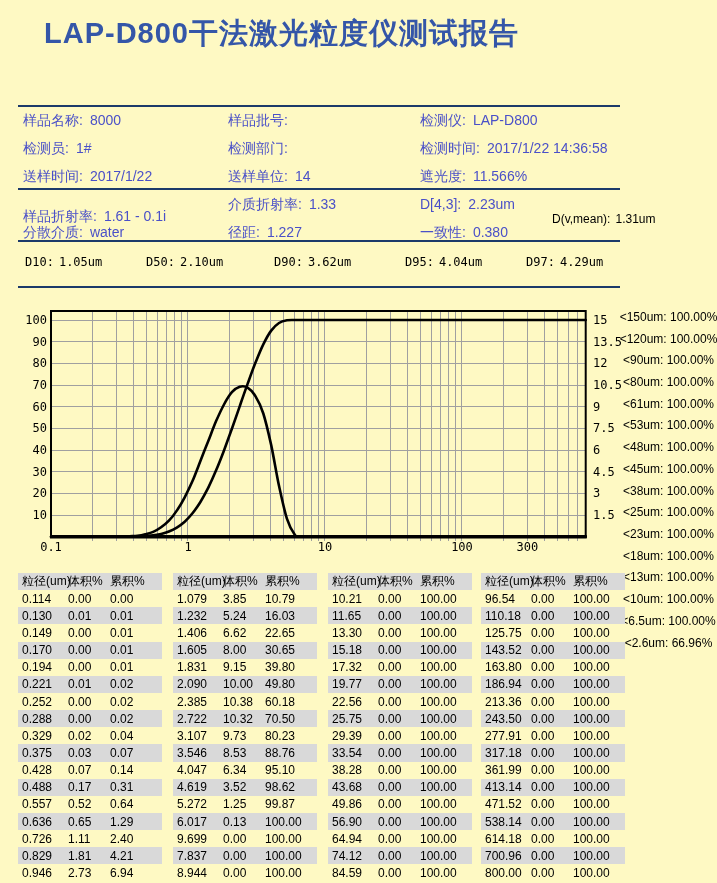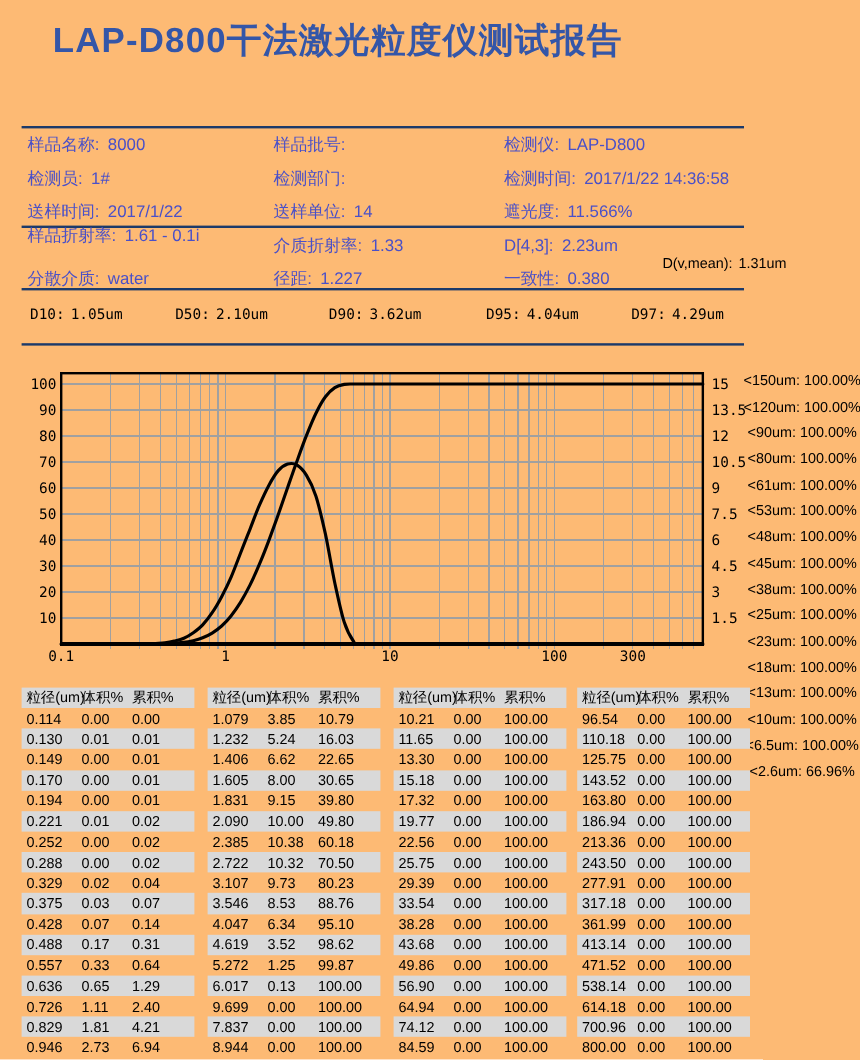--- a/index.html
+++ b/index.html
@@ -1,16 +1,16 @@
 <!DOCTYPE html>
 <html><head>
 <meta charset="utf-8">
 <style>
   html,body{margin:0;padding:0;background:#fff;}
-  #page{position:relative;width:717px;height:883px;background:#fdba74;overflow:hidden;
+  #page{position:relative;width:717px;height:883px;background:#fef9c3;overflow:hidden;
         font-family:"Liberation Sans","DejaVu Sans",sans-serif;}
   .report-title{position:absolute;left:44px;top:14px;font-size:29px;font-weight:bold;
         color:#3456a8;letter-spacing:1px;white-space:nowrap;}
   .hline{position:absolute;left:18px;width:602px;height:2px;background:#1c3a6a;}
   .field{position:absolute;font-size:14px;color:#4a50c8;white-space:nowrap;}
   .field .lab{margin-right:7px;text-align:center;}
   .dvmean{position:absolute;left:536px;top:212px;font-size:12px;color:#000;white-space:nowrap;}
   .dvmean .lab{margin-right:5px;margin-left:16px;}
   .dval{position:absolute;top:255px;font-size:12px;color:#000;white-space:nowrap;
         font-family:"DejaVu Sans Mono","Liberation Mono",monospace;}
@@ -43,21 +43,21 @@
   <div class="field" style="left:420px;top:112px"><span class="lab">检测仪:</span><span>LAP-D800</span></div>
 
   <div class="field" style="left:23px;top:140px"><span class="lab">检测员:</span><span>1#</span></div>
   <div class="field" style="left:228px;top:140px"><span class="lab">检测部门:</span><span></span></div>
   <div class="field" style="left:420px;top:140px"><span class="lab">检测时间:</span><span>2017/1/22 14:36:58</span></div>
 
   <div class="field" style="left:23px;top:168px"><span class="lab">送样时间:</span><span>2017/1/22</span></div>
   <div class="field" style="left:228px;top:168px"><span class="lab">送样单位:</span><span>14</span></div>
   <div class="field" style="left:420px;top:168px"><span class="lab">遮光度:</span><span>11.566%</span></div>
 
-  <div class="field" style="left:23px;top:188px"><span class="lab">样品折射率:</span><span>1.61 - 0.1i</span></div>
+  <div class="field" style="left:23px;top:208px"><span class="lab">样品折射率:</span><span>1.61 - 0.1i</span></div>
   <div class="field" style="left:228px;top:196px"><span class="lab">介质折射率:</span><span>1.33</span></div>
   <div class="field" style="left:420px;top:196px"><span class="lab">D[4,3]:</span><span>2.23um</span></div>
 
   <div class="field" style="left:23px;top:224px"><span class="lab">分散介质:</span><span>water</span></div>
   <div class="field" style="left:228px;top:224px"><span class="lab">径距:</span><span>1.227</span></div>
   <div class="field" style="left:420px;top:224px"><span class="lab">一致性:</span><span>0.380</span></div>
 
   <div class="dvmean"><span class="lab">D(v,mean):</span><span>1.31um</span></div>
 
   <div class="dval" style="left:25px"><span class="lab">D10:</span><span>1.05um</span></div>
@@ -221,21 +221,21 @@
         <span>0.07</span>
         <span>0.14</span>
       </div>
       <div class="trow shade">
         <span>0.488</span>
         <span>0.17</span>
         <span>0.31</span>
       </div>
       <div class="trow">
         <span>0.557</span>
-        <span>0.33</span>
+        <span>0.52</span>
         <span>0.64</span>
       </div>
       <div class="trow shade">
         <span>0.636</span>
         <span>0.65</span>
         <span>1.29</span>
       </div>
       <div class="trow">
         <span>0.726</span>
         <span>1.11</span>

